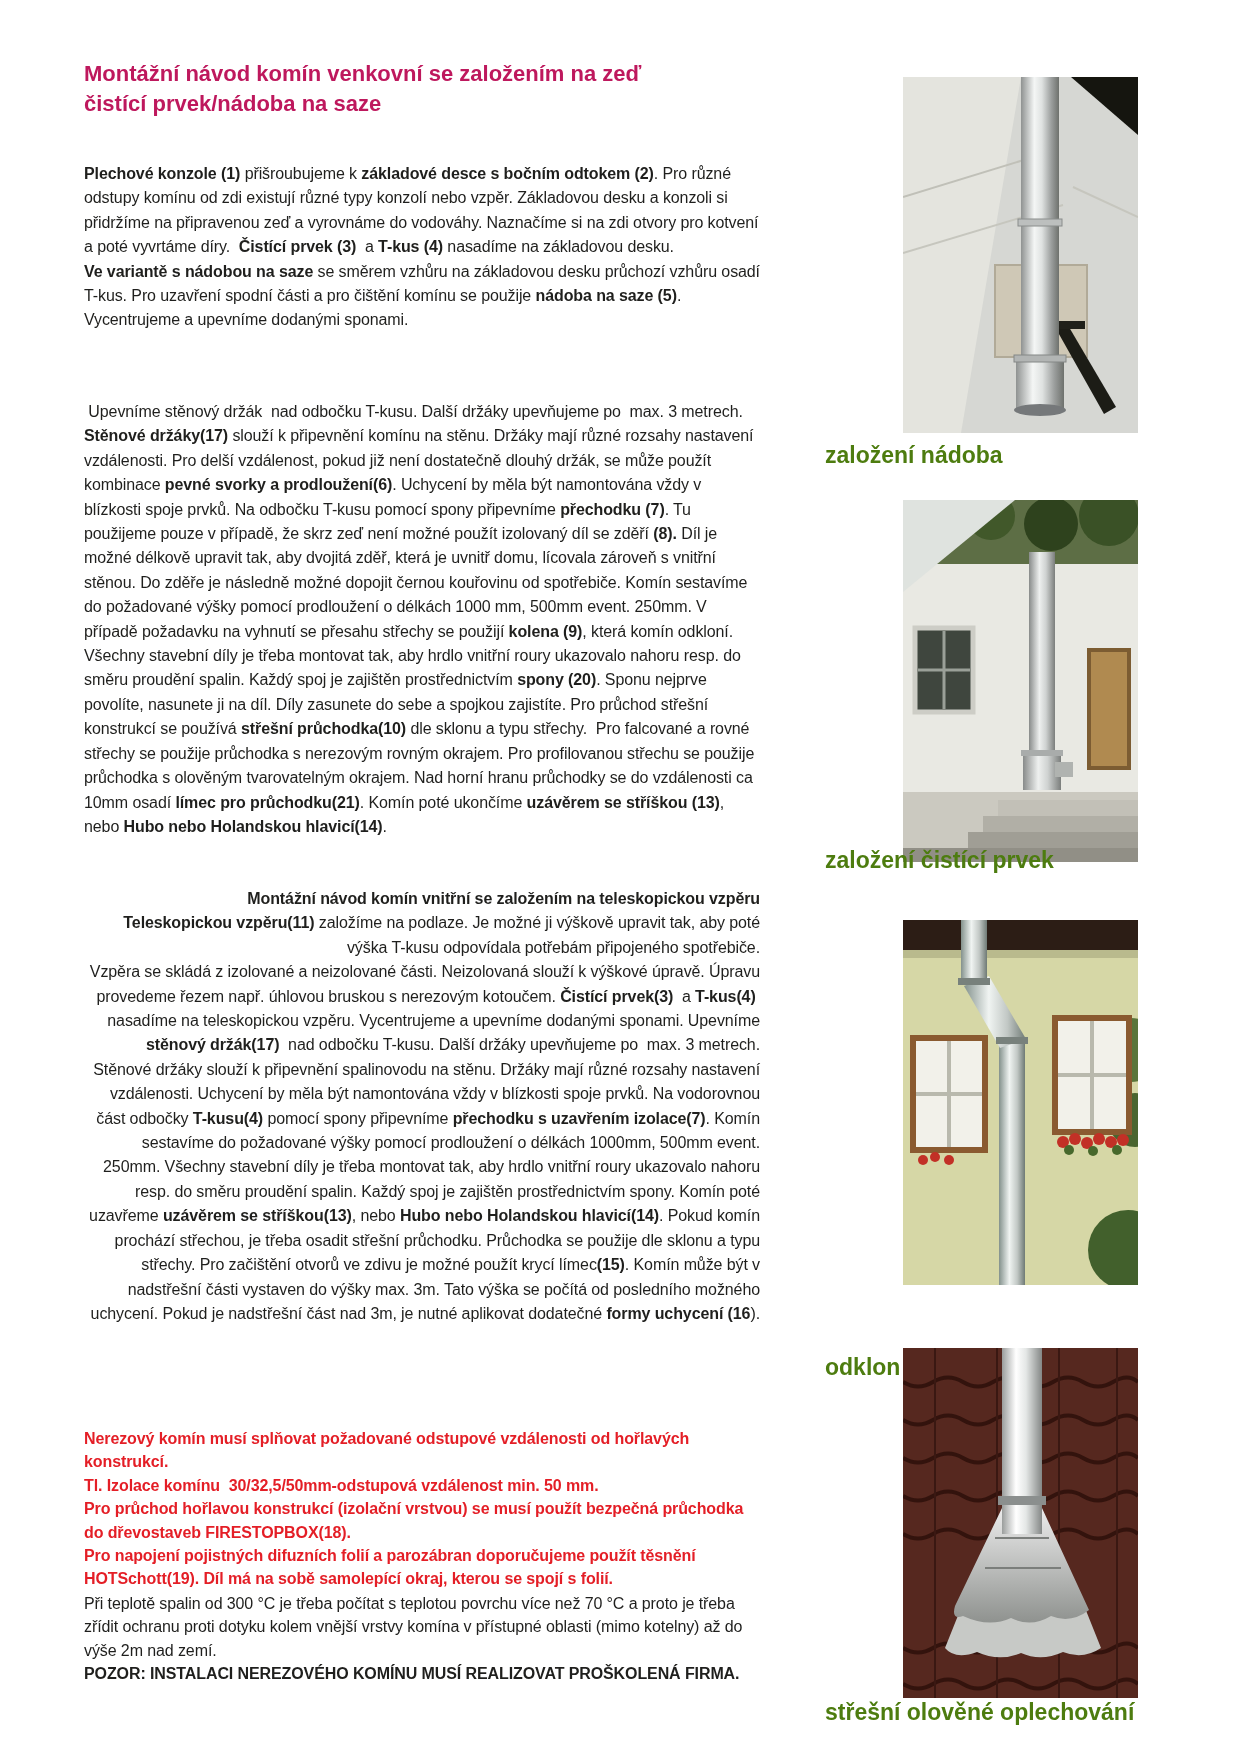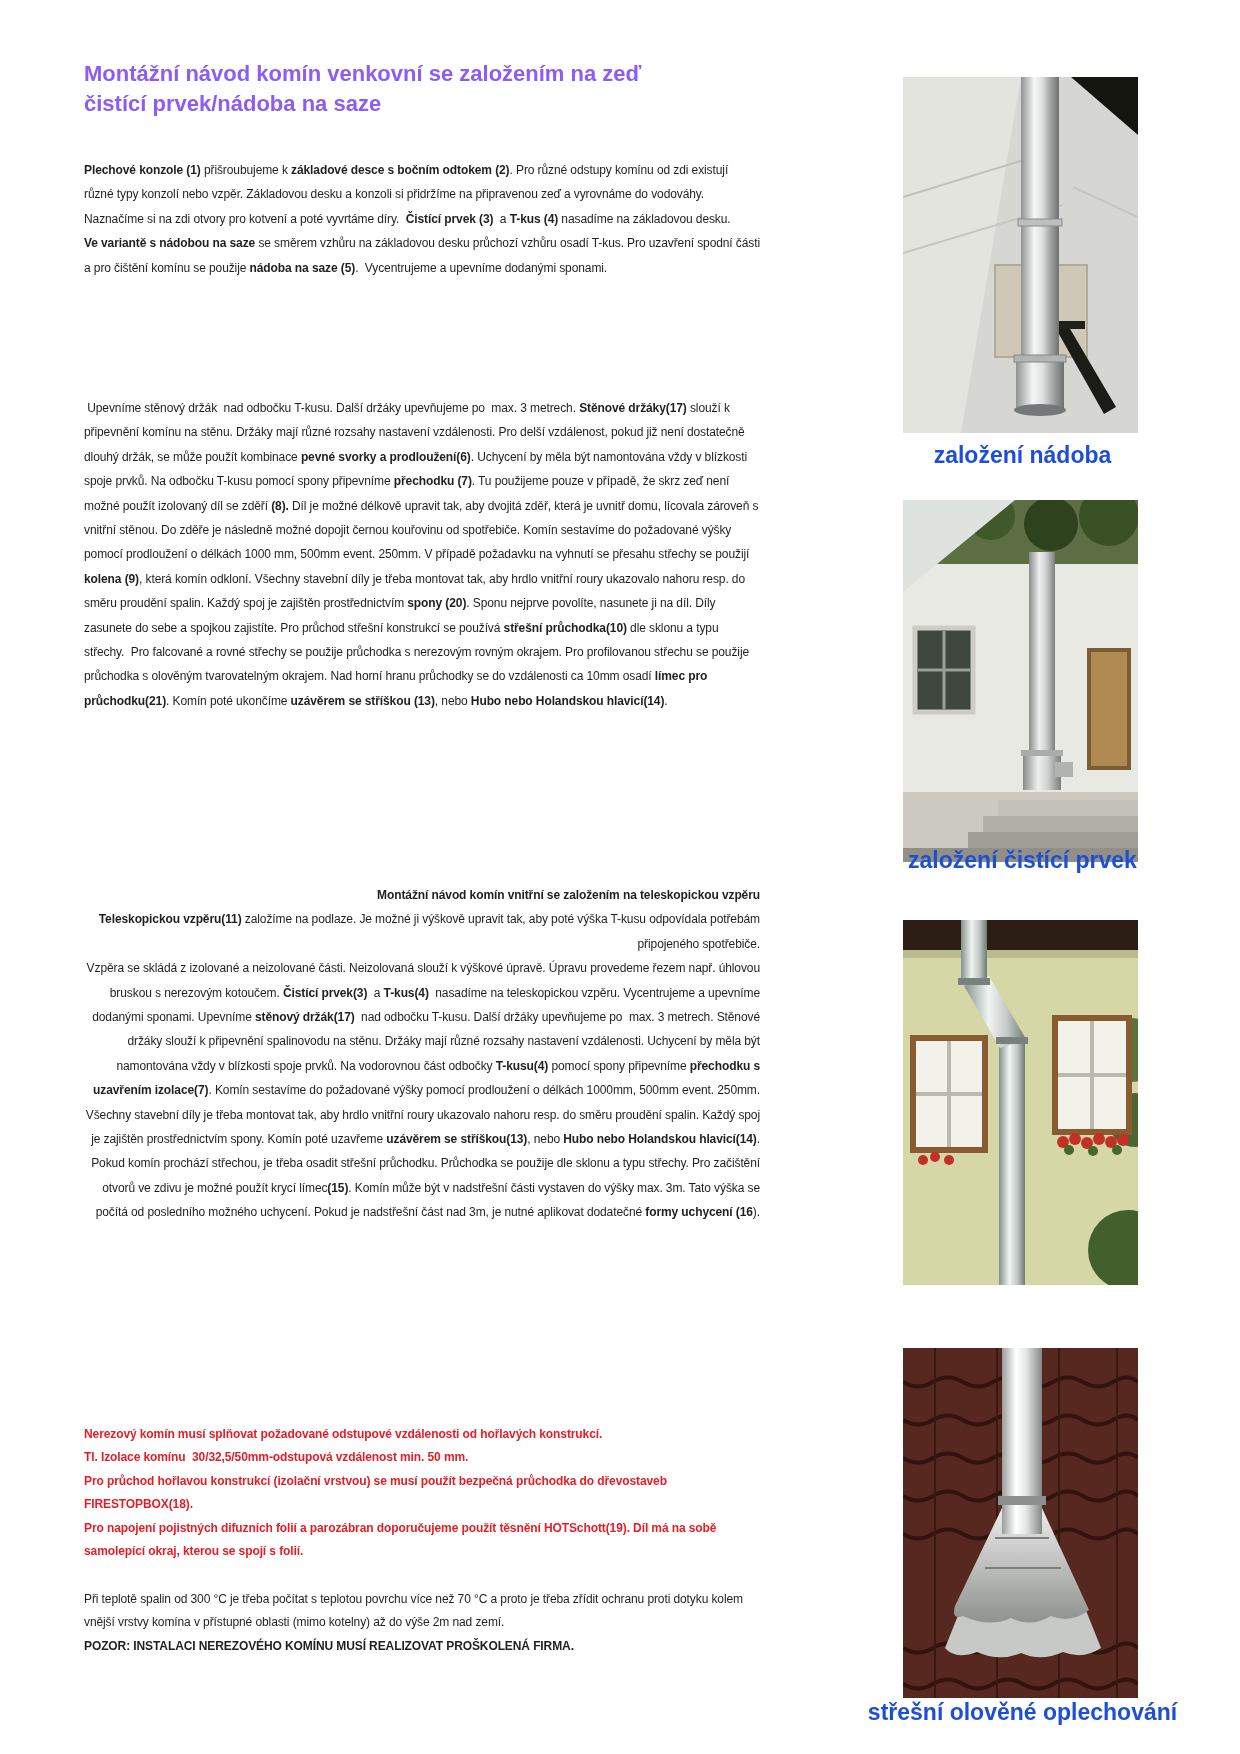--- a/index.html
+++ b/index.html
@@ -2,41 +2,41 @@
 <html><head>
 <meta charset="utf-8">
 <style>
   html,body{margin:0;padding:0;background:#ffffff;}
   .page{
     position:relative;width:1240px;height:1754px;background:#ffffff;
     font-family:"Liberation Sans", sans-serif;color:#1f1f1d;overflow:hidden;
   }
   .title{
     position:absolute;left:84px;top:44px;width:690px;
-    font-size:22px;font-weight:bold;line-height:30px;color:#8b5cf6;
+    font-size:22px;font-weight:bold;line-height:30px;color:#be185d;
   }
   .para{
     position:absolute;left:84px;width:676px;
-    font-size:12px;line-height:24.4px;letter-spacing:-0.1px;
+    font-size:16px;line-height:24.4px;letter-spacing:-0.1px;
   }
   .para b{font-weight:bold;}
   #p1{top:146px;}
   #p2{top:384px;}
   #p3{top:871px;text-align:right;}
   #warn{top:1411px;font-weight:bold;line-height:23.4px;}
   #temp{top:1576px;line-height:23.4px;}
   .fig{position:absolute;left:903px;width:235px;}
   .fig svg{display:block;}
   #fig1{top:77px;}
   #fig2{top:500px;}
   #fig3{top:920px;}
   #fig4{top:1348px;}
   .caption{
-    position:absolute;left:825px;width:395px;text-align:center;
-    font-size:23px;font-weight:bold;color:#1d4ed8;line-height:28px;
+    position:absolute;left:825px;width:395px;text-align:left;
+    font-size:23px;font-weight:bold;color:#4d7c0f;line-height:28px;
   }
   #cap1{top:441px;}
   #cap2{top:846px;}
   #cap3{top:1353px;}
   #cap4{top:1698px;}
 </style>
 </head>
 <body>
 
 <div class="page">

